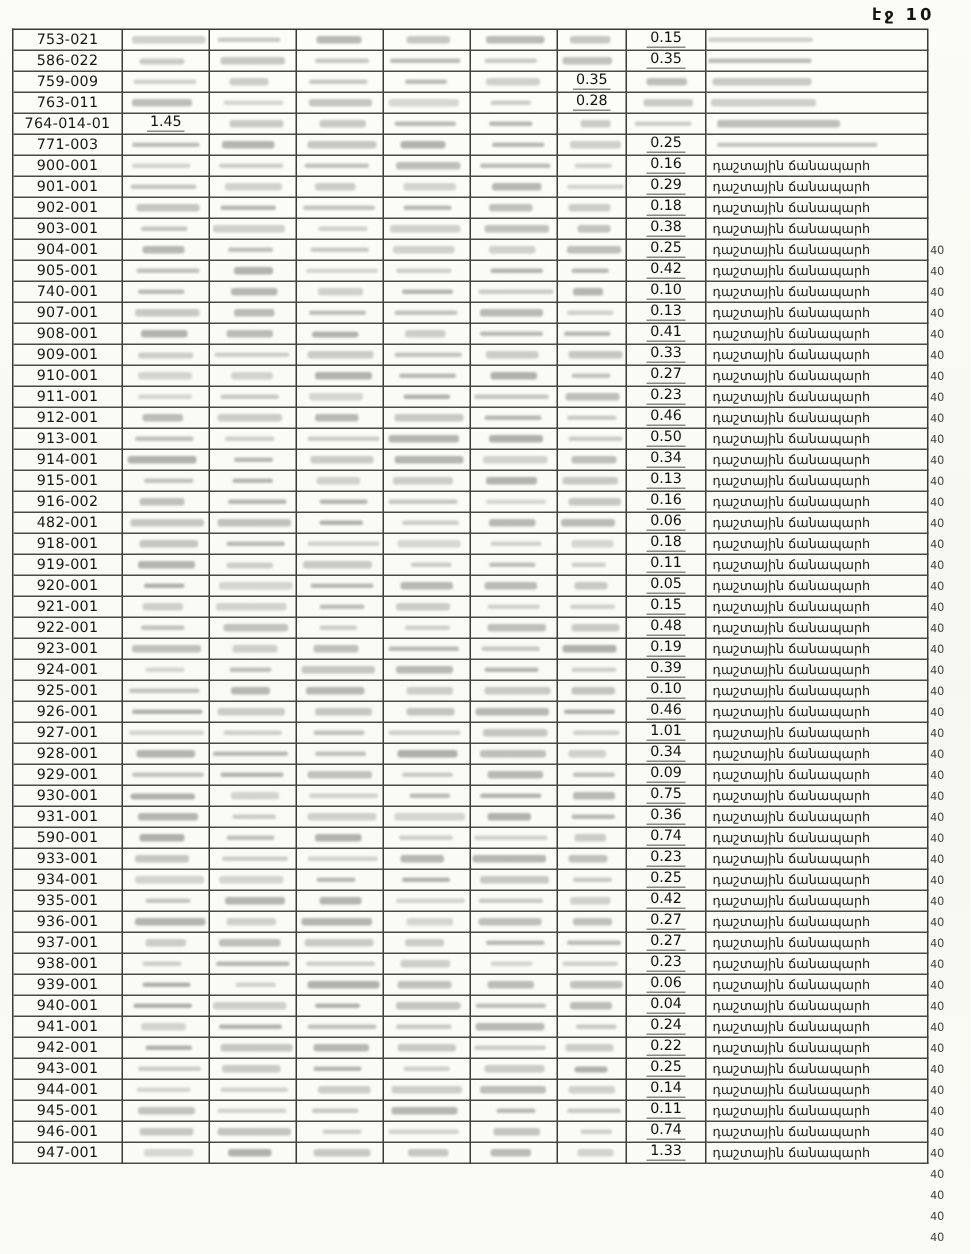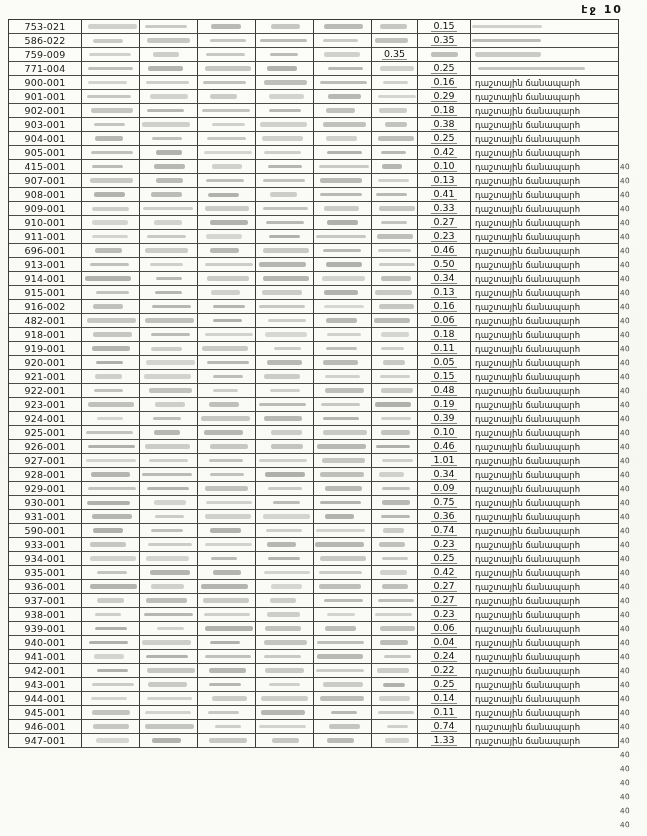--- a/index.html
+++ b/index.html
@@ -135,21 +135,75 @@
           <span class="val">0.35</span>
         </div>
         <div class="cell c-v8">
           <div class="smudge" style="width: 52%; height: 4.1px; opacity: 0.67; margin-left: 1px;"></div>
         </div>
         <div class="cell c-desc">
           <div class="smudge" style="width: 46%; height: 4.1px; opacity: 0.55; margin-left: 0px;"></div>
         </div>
       </div>
       <div class="row">
-        <div class="cell c-code">771-004</div>
+        <div class="cell c-code">763-011</div>
+        <div class="cell c-mid">
+          <div class="smudge" style="width: 71%; height: 4.1px; opacity: 0.69; margin-left: -5px;"></div>
+        </div>
+        <div class="cell c-mid">
+          <div class="smudge" style="width: 69%; height: 3.6px; opacity: 0.42; margin-left: 1px;"></div>
+        </div>
+        <div class="cell c-mid">
+          <div class="smudge" style="width: 73%; height: 4.6px; opacity: 0.61; margin-left: 1px;"></div>
+        </div>
+        <div class="cell c-mid">
+          <div class="smudge" style="width: 81%; height: 4.5px; opacity: 0.41; margin-left: -4px;"></div>
+        </div>
+        <div class="cell c-mid">
+          <div class="smudge" style="width: 46%; height: 3.8px; opacity: 0.52; margin-left: -4px;"></div>
+        </div>
+        <div class="cell c-v7">
+          <span class="val">0.28</span>
+        </div>
+        <div class="cell c-v8">
+          <div class="smudge" style="width: 63%; height: 4.6px; opacity: 0.55; margin-left: 3px;"></div>
+        </div>
+        <div class="cell c-desc">
+          <div class="smudge" style="width: 49%; height: 4.2px; opacity: 0.5; margin-left: -1px;"></div>
+        </div>
+      </div>
+      <div class="row">
+        <div class="cell c-code">764-014-01</div>
+        <div class="cell c-mid">
+          <span class="val">1.45</span>
+        </div>
+        <div class="cell c-mid">
+          <div class="smudge" style="width: 64%; height: 4.3px; opacity: 0.55; margin-left: 5px;"></div>
+        </div>
+        <div class="cell c-mid">
+          <div class="smudge" style="width: 53%; height: 4.7px; opacity: 0.57; margin-left: 4px;"></div>
+        </div>
+        <div class="cell c-mid">
+          <div class="smudge" style="width: 71%; height: 3.7px; opacity: 0.72; margin-left: -2px;"></div>
+        </div>
+        <div class="cell c-mid">
+          <div class="smudge" style="width: 50%; height: 3.1px; opacity: 0.76; margin-left: -4px;"></div>
+        </div>
+        <div class="cell c-v7">
+          <div class="smudge" style="width: 45%; height: 4.1px; opacity: 0.54; margin-left: 5px;"></div>
+        </div>
+        <div class="cell c-v8">
+          <div class="smudge" style="width: 73%; height: 3.3px; opacity: 0.52; margin-left: -4px;"></div>
+        </div>
+        <div class="cell c-desc">
+          <div class="smudge" style="width: 57%; height: 4.1px; opacity: 0.68; margin-left: 3px;"></div>
+        </div>
+      </div>
+      <div class="row">
+        <div class="cell c-code">771-003</div>
         <div class="cell c-mid">
           <div class="smudge" style="width: 79%; height: 3.2px; opacity: 0.68; margin-left: 0px;"></div>
         </div>
         <div class="cell c-mid">
           <div class="smudge" style="width: 62%; height: 4.7px; opacity: 0.79; margin-left: -6px;"></div>
         </div>
         <div class="cell c-mid">
           <div class="smudge" style="width: 82%; height: 4.5px; opacity: 0.59; margin-left: 3px;"></div>
         </div>
         <div class="cell c-mid">
@@ -312,21 +366,21 @@
         </div>
         <div class="cell c-v7">
           <div class="smudge" style="width: 56%; height: 3.5px; opacity: 0.74; margin-left: -2px;"></div>
         </div>
         <div class="cell c-v8">
           <span class="val">0.42</span>
         </div>
         <div class="cell c-desc">դաշտային ճանապարհ</div>
       </div>
       <div class="row">
-        <div class="cell c-code">415-001</div>
+        <div class="cell c-code">740-001</div>
         <div class="cell c-mid">
           <div class="smudge" style="width: 54%; height: 3.6px; opacity: 0.71; margin-left: -6px;"></div>
         </div>
         <div class="cell c-mid">
           <div class="smudge" style="width: 55%; height: 4.6px; opacity: 0.76; margin-left: 2px;"></div>
         </div>
         <div class="cell c-mid">
           <div class="smudge" style="width: 52%; height: 4.5px; opacity: 0.48; margin-left: 1px;"></div>
         </div>
         <div class="cell c-mid">
@@ -462,21 +516,21 @@
         </div>
         <div class="cell c-v7">
           <div class="smudge" style="width: 81%; height: 4.1px; opacity: 0.68; margin-left: 1px;"></div>
         </div>
         <div class="cell c-v8">
           <span class="val">0.23</span>
         </div>
         <div class="cell c-desc">դաշտային ճանապարհ</div>
       </div>
       <div class="row">
-        <div class="cell c-code">696-001</div>
+        <div class="cell c-code">912-001</div>
         <div class="cell c-mid">
           <div class="smudge" style="width: 47%; height: 4.7px; opacity: 0.71; margin-left: -4px;"></div>
         </div>
         <div class="cell c-mid">
           <div class="smudge" style="width: 77%; height: 4.1px; opacity: 0.53; margin-left: -4px;"></div>
         </div>
         <div class="cell c-mid">
           <div class="smudge" style="width: 51%; height: 4.5px; opacity: 0.74; margin-left: -4px;"></div>
         </div>
         <div class="cell c-mid">

